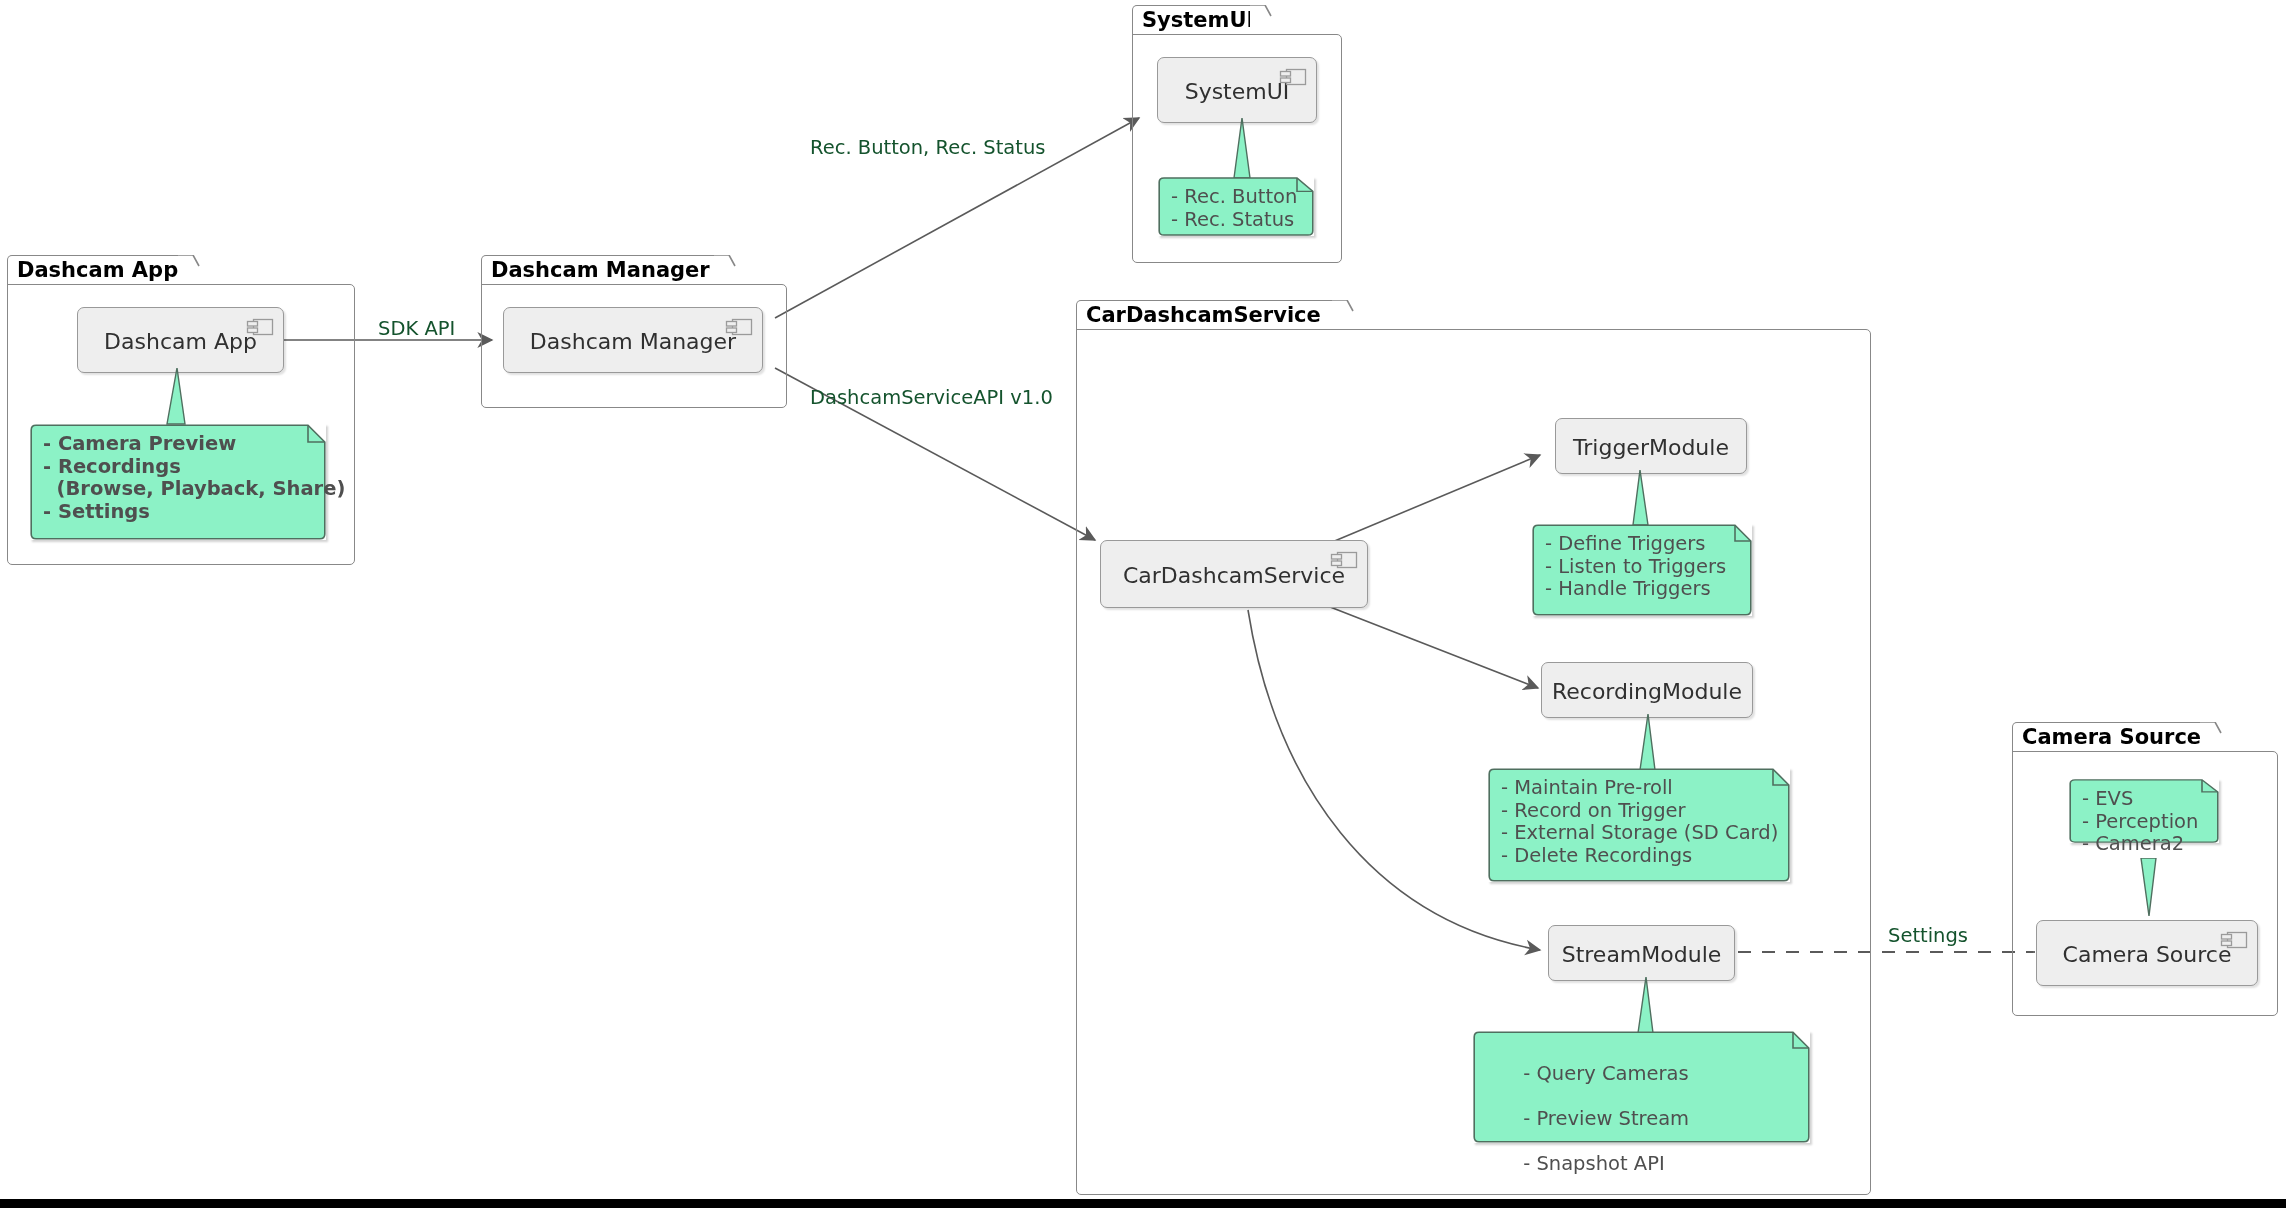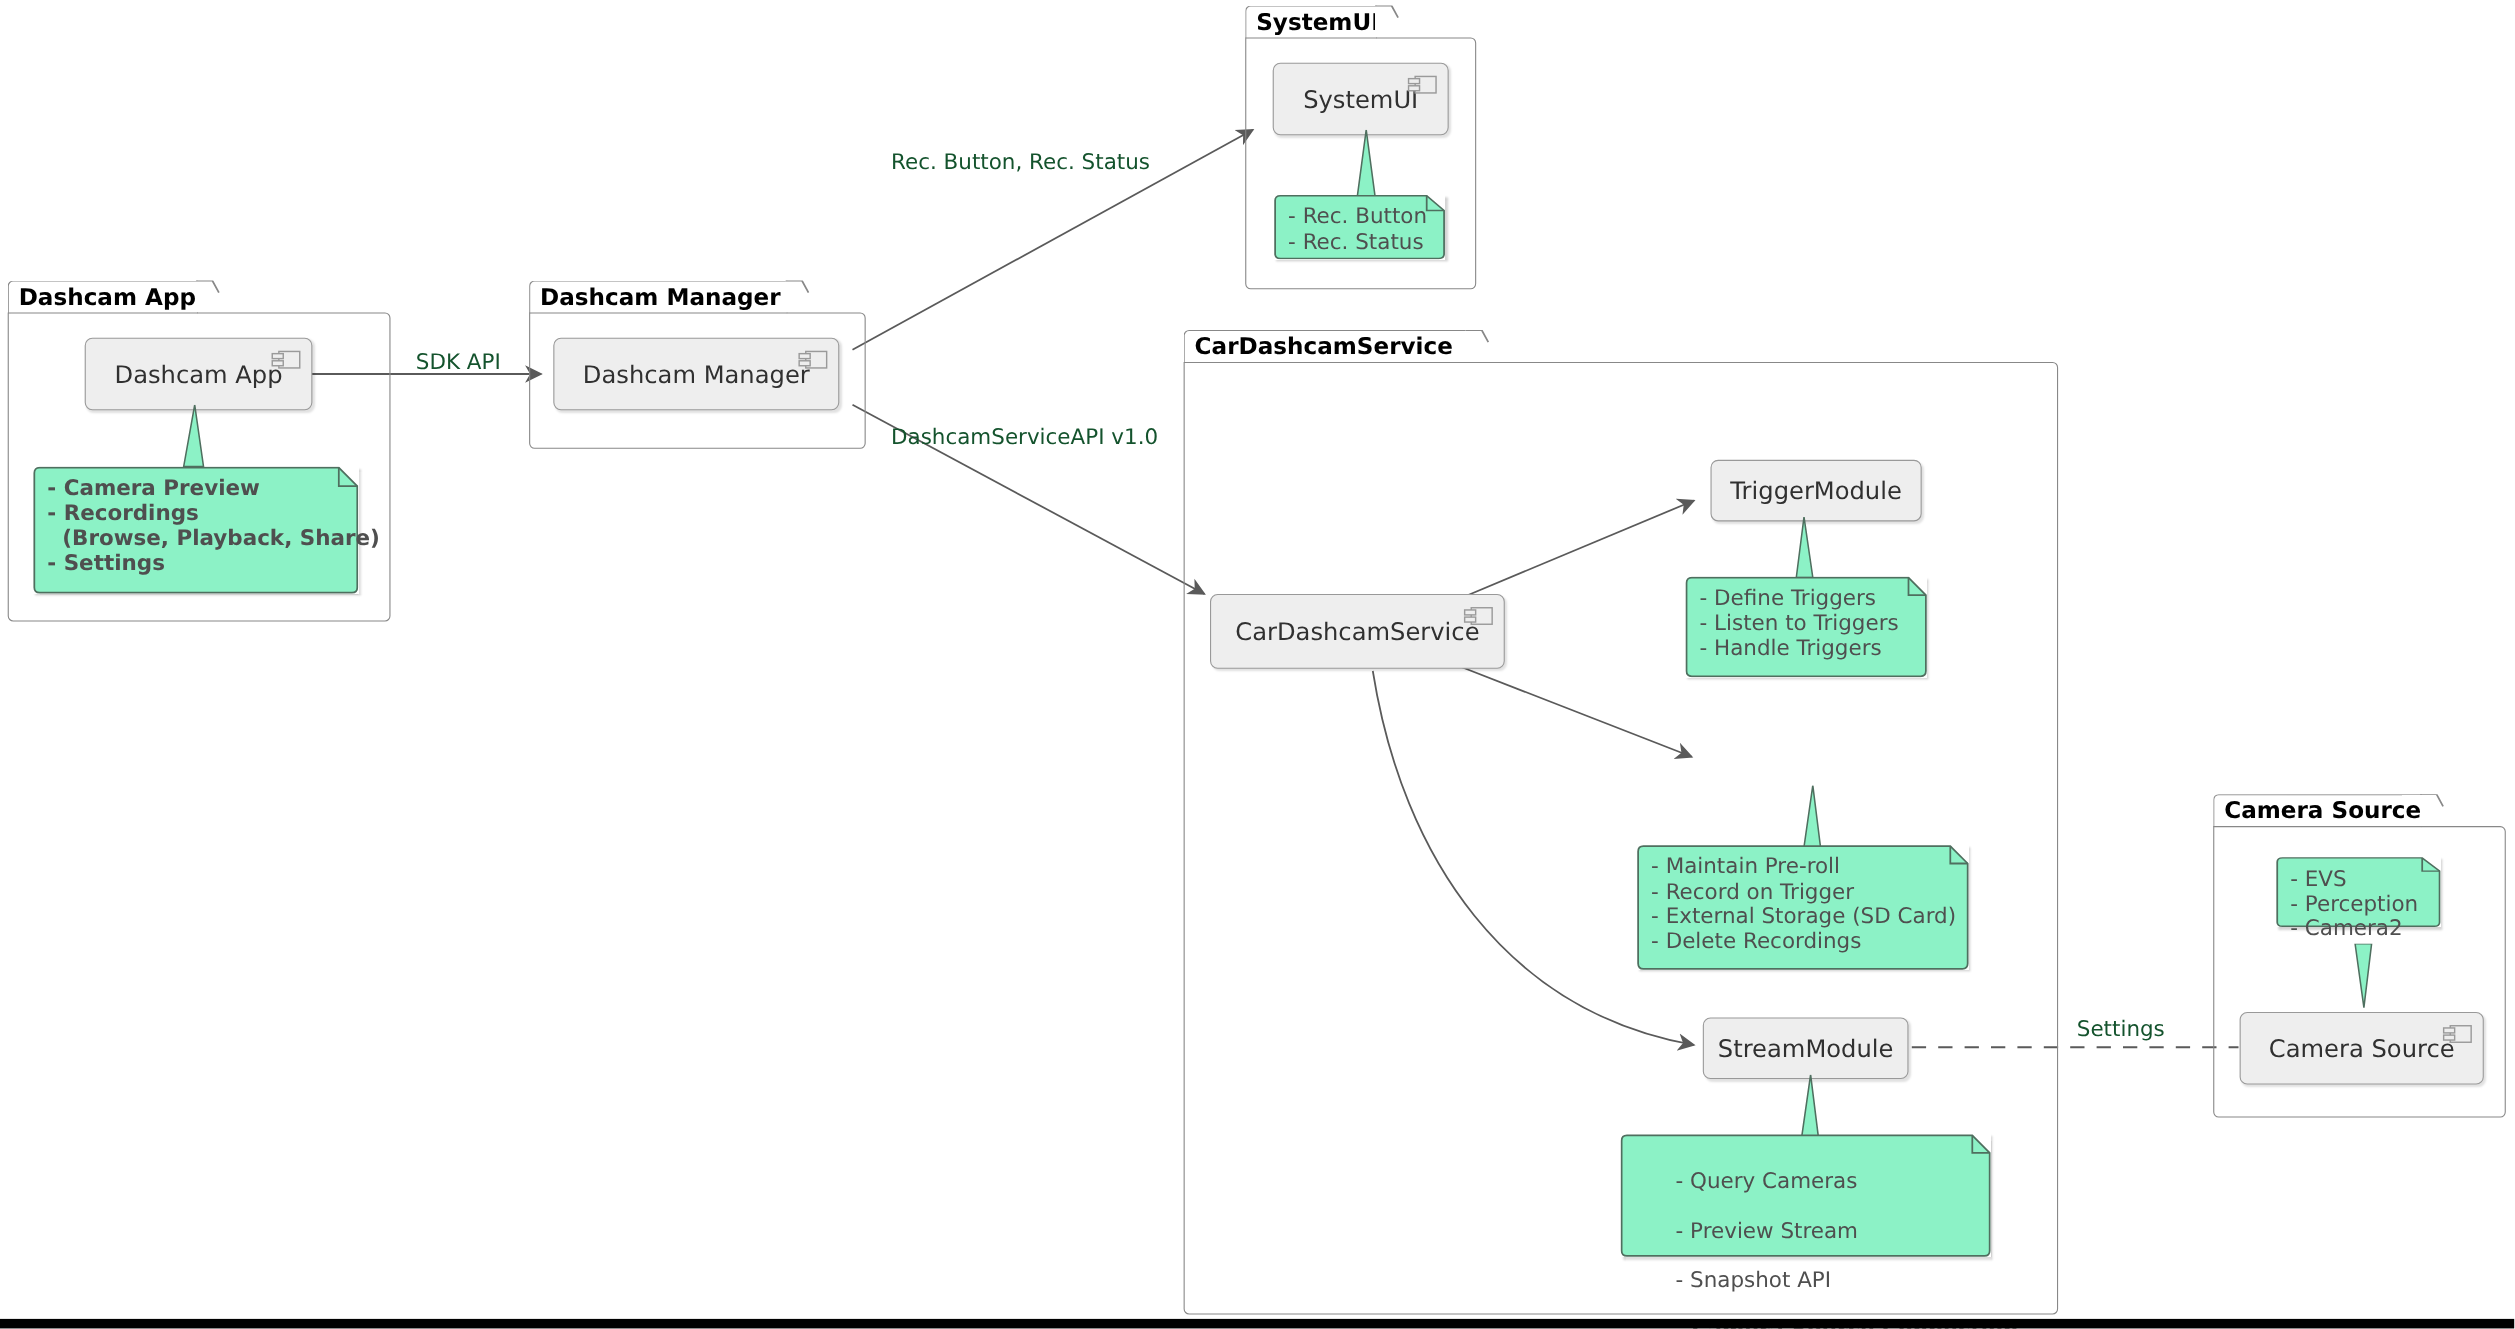--- a/index.html
+++ b/index.html
@@ -284,20 +284,23 @@
   <div class="note" style="left:1532px; top:524px; width:220px; height:92px;">
     <svg class="note-svg" viewBox="0 0 220 92" preserveAspectRatio="none">
       <path d="M1.2,6 Q1.2,1.2 6,1.2 L203,1.2 L218.8,17 L218.8,86 Q218.8,90.8 214,90.8 L6,90.8 Q1.2,90.8 1.2,86 Z" fill="#8CF2C6" stroke="#4f6f5f" stroke-width="1.6"></path>
       <path d="M203,1.2 L203,17 L218.8,17" fill="none" stroke="#4f6f5f" stroke-width="1.6"></path>
     </svg>
     <div class="note-text">- Define Triggers
 - Listen to Triggers
 - Handle Triggers</div>
   </div>
 
+  <div class="comp" style="left:1541px; top:662px; width:212px; height:56px;">
+    <span class="comp-label">RecordingModule</span>
+  </div>
 
   <svg style="position:absolute; left:1632px; top:714px; width:32px; height:58px;" viewBox="0 0 32 58">
     <path d="M16,0 L8,56 L23,56 Z" fill="#8CF2C6" stroke="#4f6f5f" stroke-width="1.4"></path>
   </svg>
   <div class="note" style="left:1488px; top:768px; width:302px; height:114px;">
     <svg class="note-svg" viewBox="0 0 302 114" preserveAspectRatio="none">
       <path d="M1.2,6 Q1.2,1.2 6,1.2 L285,1.2 L300.8,17 L300.8,108 Q300.8,112.8 296,112.8 L6,112.8 Q1.2,112.8 1.2,108 Z" fill="#8CF2C6" stroke="#4f6f5f" stroke-width="1.6"></path>
       <path d="M285,1.2 L285,17 L300.8,17" fill="none" stroke="#4f6f5f" stroke-width="1.6"></path>
     </svg>
     <div class="note-text">- Maintain Pre-roll

